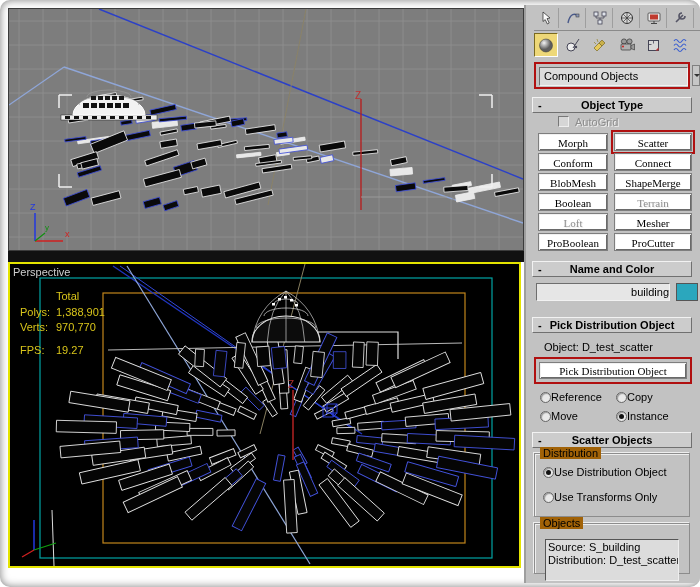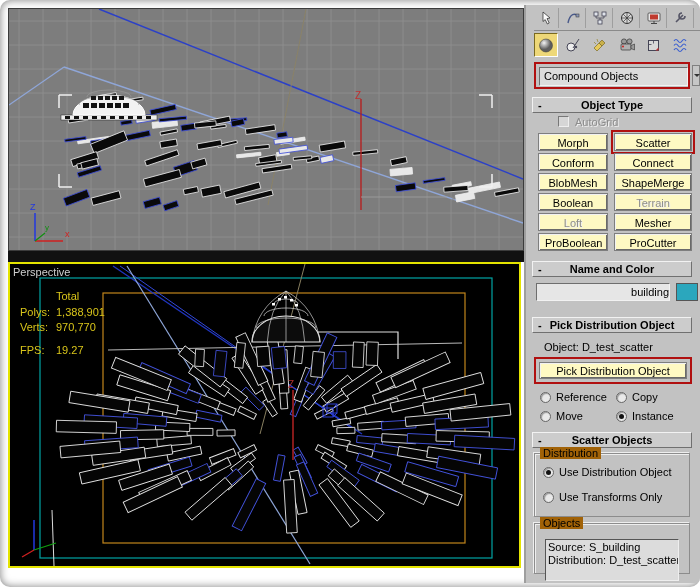--- a/index.html
+++ b/index.html
@@ -31,34 +31,34 @@
             border:1px solid;border-color:#6e6e6e #f2f2f2 #f2f2f2 #6e6e6e;line-height:16px;padding-left:4px;overflow:hidden;white-space:nowrap;}
   .dd-arrow{position:absolute;left:166px;top:60px;width:8px;height:21px;background:#c6c6c6;border:1px solid #808080;box-sizing:border-box;}
   .dd-arrow:after{content:"";position:absolute;left:1px;top:8px;border:3px solid transparent;border-top-color:#333;}
   .roll{position:absolute;left:6px;width:160px;height:16px;background:#cccccc;box-sizing:border-box;
         border:1px solid;border-color:#f2f2f2 #707070 #707070 #f2f2f2;text-align:center;line-height:14px;font-weight:bold;}
   .roll .min{position:absolute;left:5px;top:0;font-weight:bold;}
   .autogrid{position:absolute;left:32px;top:111px;display:flex;gap:6px;
             color:#8d8d8d;text-shadow:1px 1px 0 #efefef;}
   .chk{width:11px;height:11px;background:#d6d6d6;border:1px solid;border-color:#777 #eee #eee #777;box-sizing:border-box;}
   .btn-grid{position:absolute;left:12px;top:128px;display:grid;grid-template-columns:70px 78px;gap:2px 6px;}
-  .pbtn{height:18px;background:#fef9c3;border:1px solid #7e7e7e;box-sizing:border-box;
+  .pbtn{height:18px;background:#ffffff;border:1px solid #7e7e7e;box-sizing:border-box;
         box-shadow:inset 1px 1px 0 #f1f1f1, inset -1px -1px 0 #6a6a6a;
-        font-size:11px;text-align:center;line-height:16px;overflow:hidden;white-space:nowrap;}
+        font-size:11px;text-align:center;line-height:16px;overflow:hidden;white-space:nowrap;font-family:Liberation Serif, serif;}
   .pbtn.disabled{color:#8d8d8d;text-shadow:1px 1px 0 #f0f0f0;}
   .pbtn.red{outline:2px solid #b01010;outline-offset:1px;}
   .name-row{position:absolute;left:10px;top:278px;width:160px;height:20px;}
   .tfield{position:absolute;left:0;top:0;width:134px;height:18px;background:#e6e6e6;box-sizing:border-box;
           border:1px solid;border-color:#6e6e6e #f2f2f2 #f2f2f2 #6e6e6e;line-height:16px;padding-left:4px;overflow:hidden;text-align:right;}
   .swatch{position:absolute;left:140px;top:0;width:22px;height:18px;border:1px solid #555;box-sizing:border-box;}
   .plain-label{position:absolute;color:#000;white-space:nowrap;text-align:center;}
   .pick-wrap{position:absolute;left:8px;top:352px;width:158px;height:27px;box-sizing:border-box;}
   .pick-btn{position:absolute;left:3px;top:3px;width:148px;height:17px;line-height:15px;}
   .radio-grid{position:absolute;left:14px;top:386px;display:grid;grid-template-columns:76px auto;row-gap:7px;}
-  .ropt{display:flex;align-items:center;gap:5px;white-space:nowrap;}
+  .ropt{display:flex;align-items:center;white-space:nowrap;}
   .radio{width:11px;height:11px;border-radius:50%;background:#e9e9e9;border:1px solid #666;box-sizing:border-box;
          box-shadow:inset 1px 1px 1px #9a9a9a;position:relative;flex:0 0 auto;}
   .radio.sel:after{content:"";position:absolute;left:2px;top:2px;width:5px;height:5px;border-radius:50%;background:#111;}
   .grp{position:absolute;border:1px solid #8c8c8c;box-shadow:1px 1px 0 #eee inset, -1px -1px 0 #eee;box-sizing:border-box;}
   .grp-title{position:absolute;left:5px;top:-7px;background:#a16207;padding:0 3px;}
   .grp .ropt{position:absolute;left:8px;}
   .lbox{position:absolute;left:10px;top:15px;width:134px;height:42px;background:#dcdcdc;box-sizing:border-box;
         border:1px solid;border-color:#555 #eee #eee #555;overflow:hidden;padding:1px 2px;line-height:13px;white-space:nowrap;}
 </style>
 </head>

